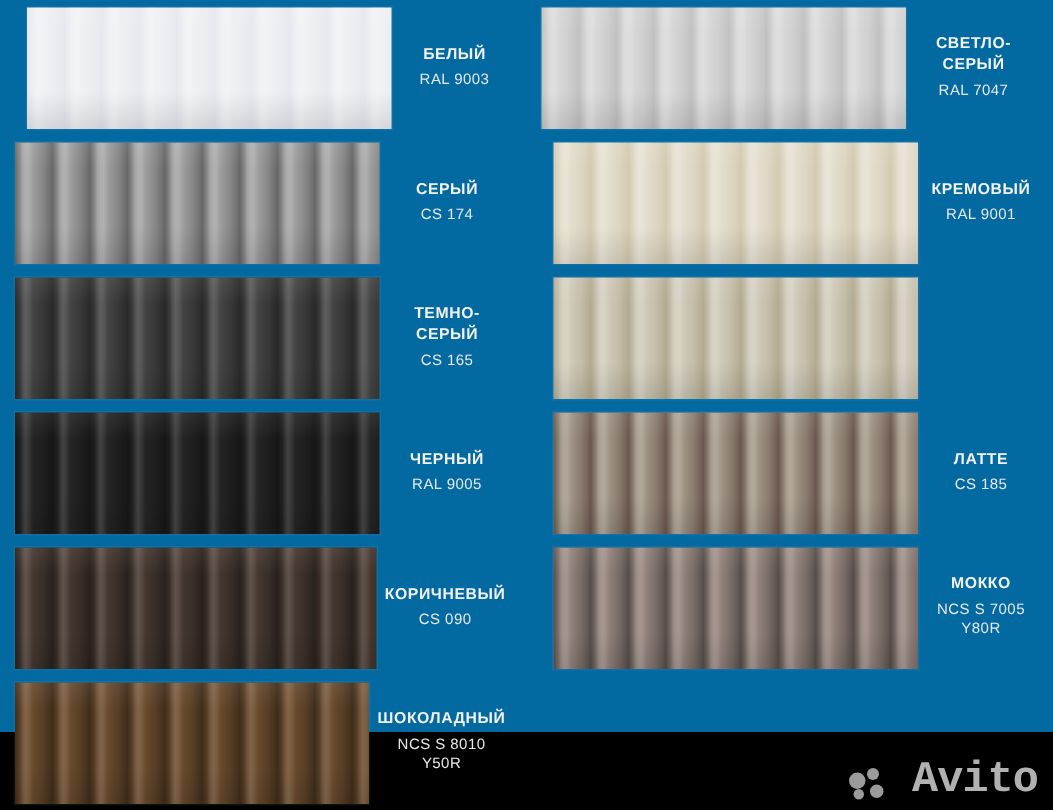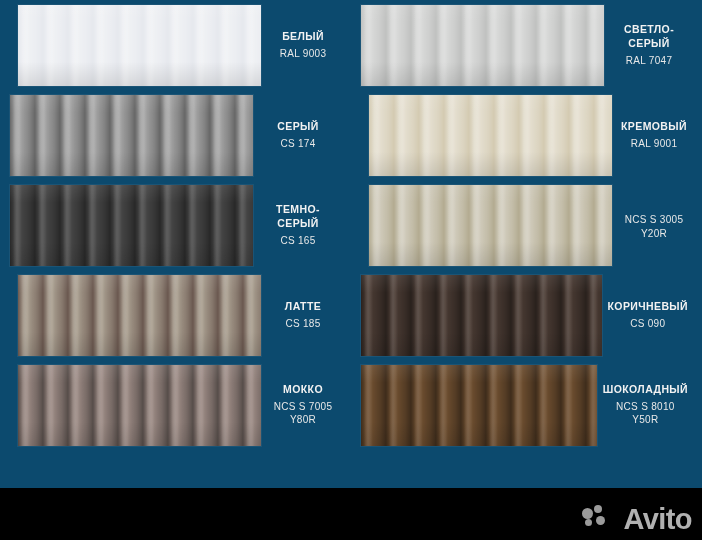--- a/index.html
+++ b/index.html
@@ -8,21 +8,21 @@
     width:702px; height:540px;
     font-family:"Liberation Sans", sans-serif;
     overflow:hidden;
     position:relative;
   }
   #palette {
     width:702px; height:488px;
     display:grid;
     grid-template-columns:351px 351px;
     grid-template-rows:repeat(6, 90px);
-    background:#0c4a6e;
+    background:#0369a1;
   }
   .cell {
     position:relative;
     display:flex;
     align-items:stretch;
     overflow:hidden;
   }
   .swatch {
     position:relative;
     width:243px;
@@ -100,24 +100,25 @@
     letter-spacing:0.3px;
     color:#e8e8e8;
     margin-top:3px;
   }
   
   #watermark {
     position:absolute;
     right:10px;
     bottom:6px;
     display:flex;
-    align-items:flex-start;
+    align-items:flex-end;
     gap:17px;
     opacity:0.82;
     pointer-events:none;
+    font-family:Liberation Mono, monospace;
   }
   #watermark .dots {
     position:relative;
     width:25px; height:22px;
   }
   #watermark .dots i {
     position:absolute;
     border-radius:50%;
     background:#bdbdbd;
     display:block;
@@ -181,21 +182,29 @@
       <div class="label">
         <div class="name">ТЕМНО-СЕРЫЙ</div>
         <div class="code">CS 165</div>
       </div>
     </div>
     <div class="cell left">
       <div class="swatch" style="background: rgb(197, 191, 171);">
         <div class="ribs"></div>
       </div>
       <div class="label">
-        <div class="code">NCS S 3005 Y20R</div>
+      </div>
+    </div>
+    <div class="cell right">
+      <div class="swatch" style="background: rgb(31, 31, 31);">
+        <div class="ribs"></div>
+      </div>
+      <div class="label">
+        <div class="name">ЧЕРНЫЙ</div>
+        <div class="code">RAL 9005</div>
       </div>
     </div>
     <div class="cell left">
       <div class="swatch" style="background: rgb(141, 127, 115);">
         <div class="ribs"></div>
       </div>
       <div class="label">
         <div class="name">ЛАТТЕ</div>
         <div class="code">CS 185</div>
       </div>

